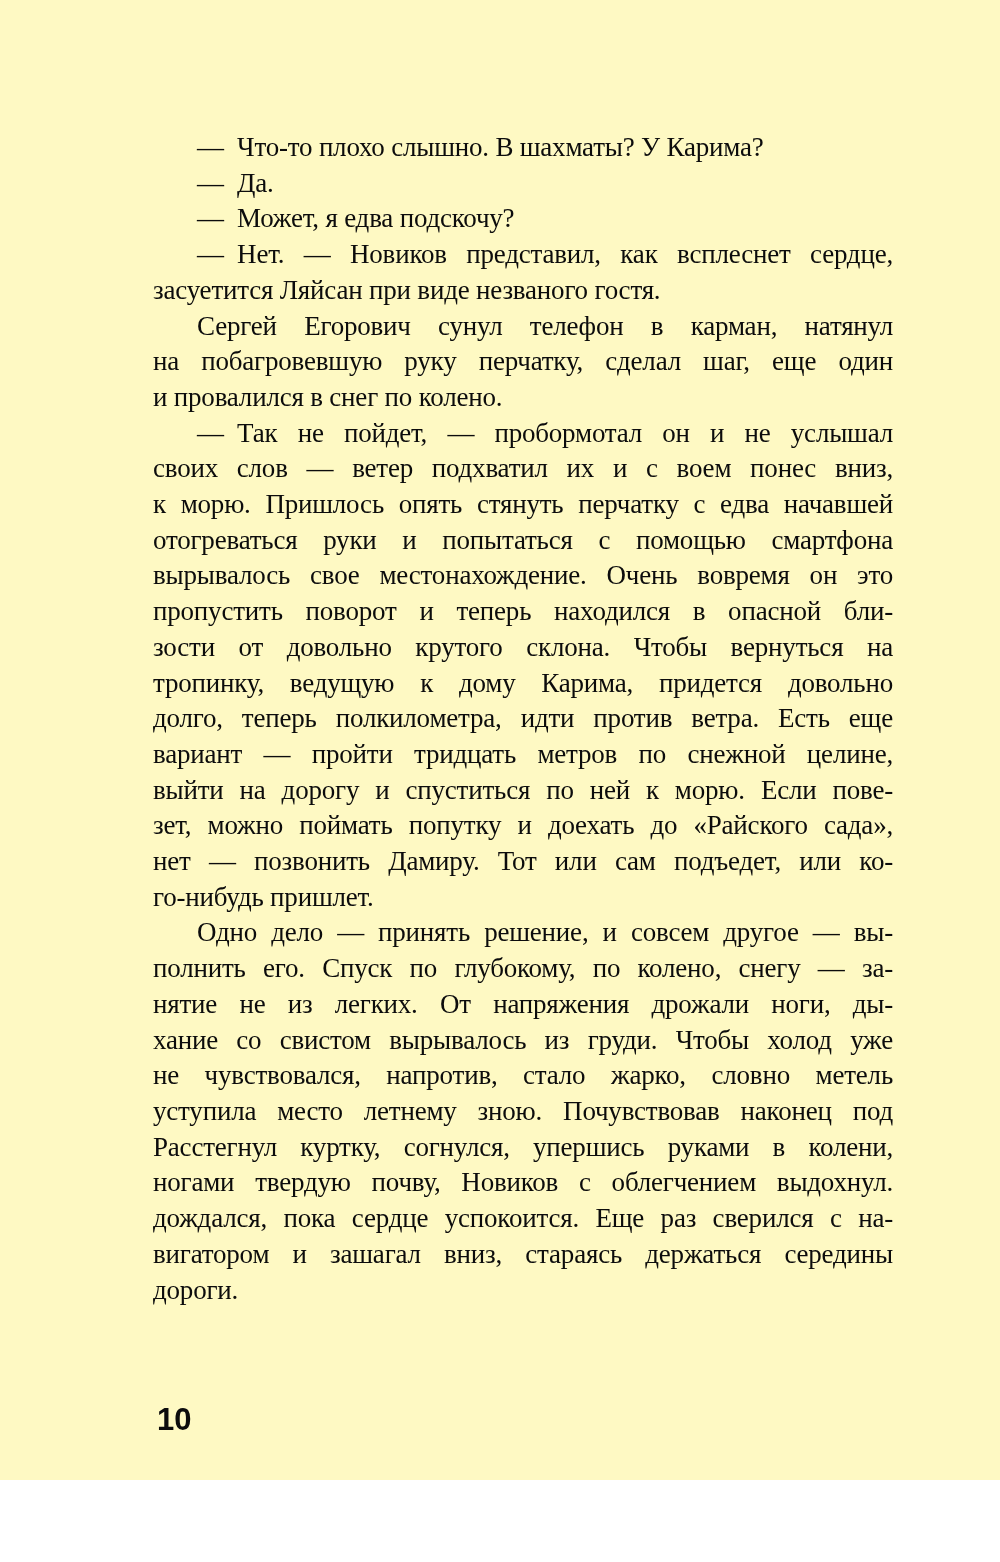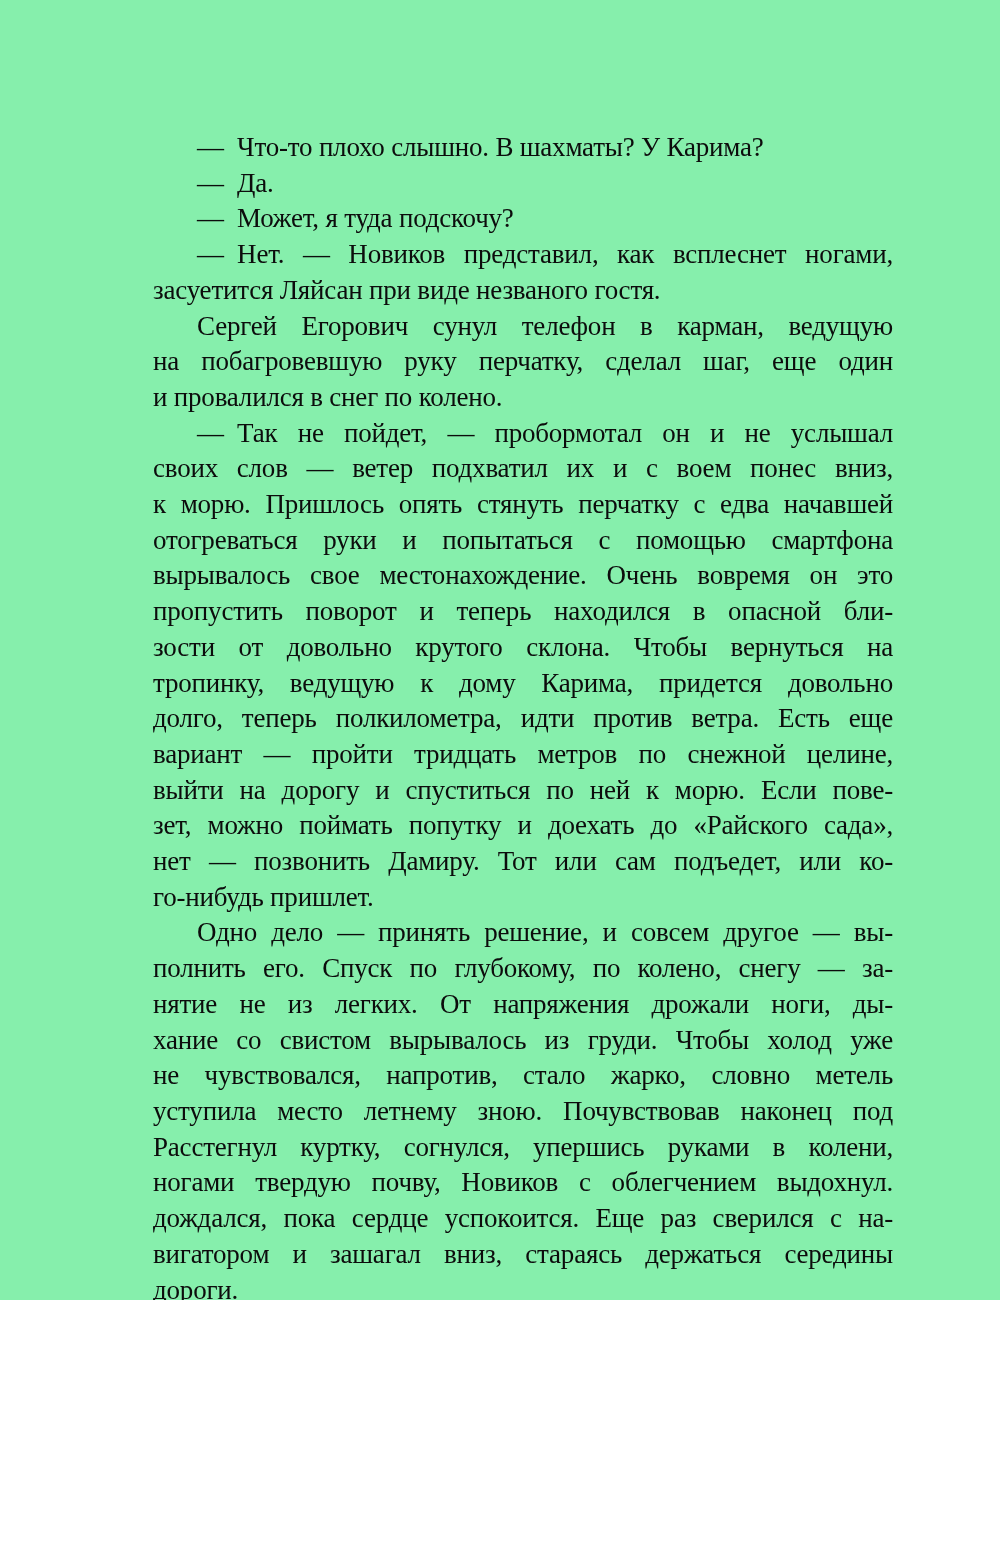--- a/index.html
+++ b/index.html
@@ -3,22 +3,22 @@
 <meta charset="utf-8">
 <style>
   html, body {
     margin: 0;
     padding: 0;
     background: #ffffff;
   }
   .page {
     position: relative;
     width: 1000px;
-    height: 1300px;
-    background: #86efac;
+    height: 1480px;
+    background: #fef9c3;
     overflow: hidden;
   }
   .text-block {
     position: absolute;
     left: 153px;
     top: 130px;
     width: 740px;
     font-family: "Liberation Serif", "DejaVu Serif", serif;
     font-size: 27px;
     line-height: 35.7px;
@@ -49,28 +49,28 @@
 
 <div class="page">
   <div class="text-block">
       <div class="paragraph">
         <div class="line para-start para-end">— Что-то плохо слышно. В шахматы? У Карима?</div>
       </div>
       <div class="paragraph">
         <div class="line para-start para-end">— Да.</div>
       </div>
       <div class="paragraph">
-        <div class="line para-start para-end">— Может, я туда подскочу?</div>
+        <div class="line para-start para-end">— Может, я едва подскочу?</div>
       </div>
       <div class="paragraph">
-        <div class="line para-start">— Нет. — Новиков представил, как всплеснет ногами,</div>
+        <div class="line para-start">— Нет. — Новиков представил, как всплеснет сердце,</div>
         <div class="line para-end">засуетится Ляйсан при виде незваного гостя.</div>
       </div>
       <div class="paragraph">
-        <div class="line para-start">Сергей Егорович сунул телефон в карман, ведущую</div>
+        <div class="line para-start">Сергей Егорович сунул телефон в карман, натянул</div>
         <div class="line">на побагровевшую руку перчатку, сделал шаг, еще один</div>
         <div class="line para-end">и провалился в снег по колено.</div>
       </div>
       <div class="paragraph">
         <div class="line para-start">— Так не пойдет, — пробормотал он и не услышал</div>
         <div class="line">своих слов — ветер подхватил их и с воем понес вниз,</div>
         <div class="line">к морю. Пришлось опять стянуть перчатку с едва начавшей</div>
         <div class="line">отогреваться руки и попытаться с помощью смартфона</div>
         <div class="line">вырывалось свое местонахождение. Очень вовремя он это</div>
         <div class="line">пропустить поворот и теперь находился в опасной бли-</div>

